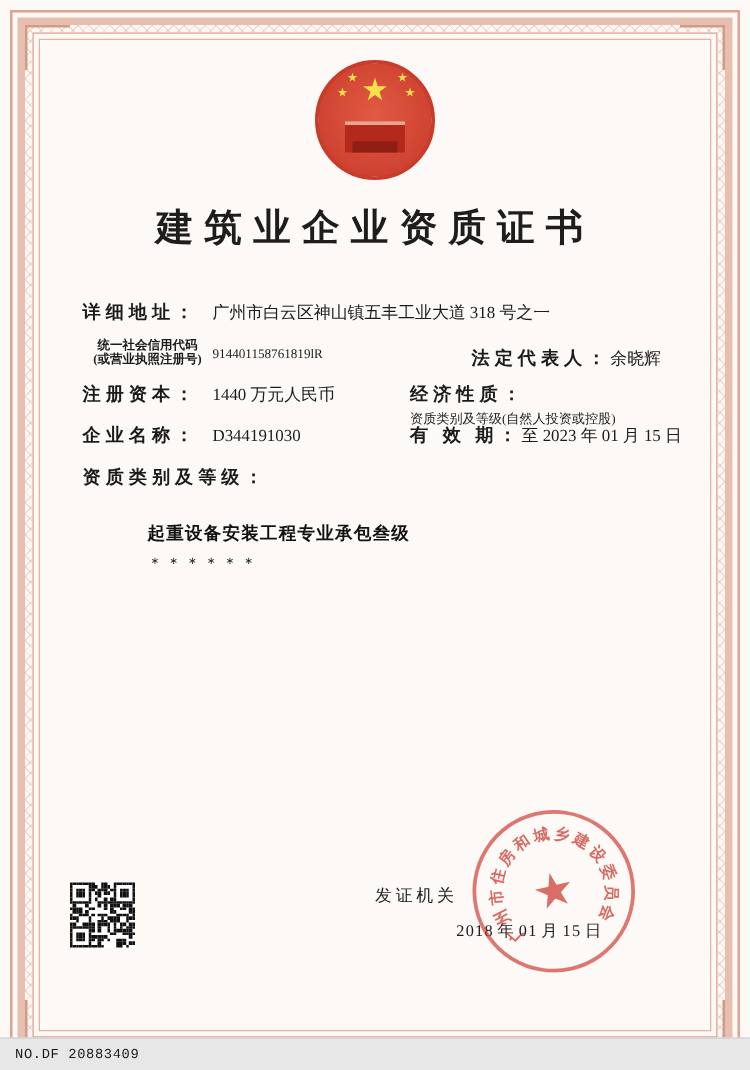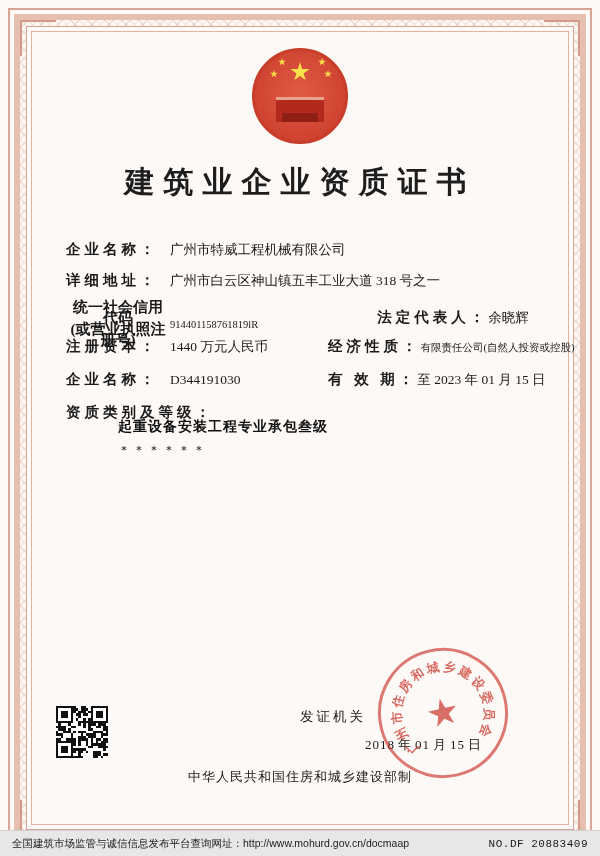--- a/index.html
+++ b/index.html
@@ -169,21 +169,21 @@
   .lbl {
     display: inline-block;
     font-size: 14.5px;
     font-weight: bold;
     letter-spacing: 4px;
     color: #1b1b1b;
     vertical-align: baseline;
   }
   .lbl-sm {
     display: inline-block;
-    font-size: 15px;
+    font-size: 10px;
     line-height: 11px;
     font-weight: bold;
     letter-spacing: 0px;
     color: #1b1b1b;
     text-align: center;
     width: 104px;
     vertical-align: middle;
   }
   .val {
     display: inline-block;
@@ -356,23 +356,20 @@
       <div class="star-s s3"></div>
       <div class="star-s s4"></div>
       <div class="gate"></div>
     </div>
   </div>
 
   <div class="title">建筑业企业资质证书</div>
 
   <div class="fields">
 
-    <div class="row">
-      <span class="lbl w-label-lg">企业名称：</span><span class="val">广州市特威工程机械有限公司</span>
-    </div>
 
     <div class="row">
       <span class="lbl w-label-lg">详细地址：</span><span class="val">广州市白云区神山镇五丰工业大道 318 号之一</span>
     </div>
 
     <div class="row" style="min-height:30px;">
       <div class="col-left">
         <span class="lbl-sm">
           <span>统一社会信用代码</span><br>
           <span>(或营业执照注册号)</span>
@@ -381,21 +378,21 @@
       <div class="col-right" style="padding-top:6px;text-align:center;">
         <span class="lbl">法定代表人：</span><span class="val">余晓辉</span>
       </div>
     </div>
 
     <div class="row" style="min-height:28px;">
       <div class="col-left">
         <span class="lbl w-label-md">注册资本：</span><span class="val">1440 万元人民币</span>
       </div>
       <div class="col-right">
-        <span class="lbl">经济性质：</span><span class="val val-xs">有限责任公司(自然人投资或控股)</span>
+        <span class="lbl">经济性质：</span><span class="val val-xs">资质类别及等级(自然人投资或控股)</span>
       </div>
     </div>
 
     <div class="row" style="min-height:28px;">
       <div class="col-left">
         <span class="lbl w-label-md">企业名称：</span><span class="val">D344191030</span>
       </div>
       <div class="col-right">
         <span class="lbl">有 效 期：</span><span class="val">至 2023 年 01 月 15 日</span>
       </div>
@@ -667,21 +664,20 @@
       <div class="cell" style="left: 39.619px; top: 49.5238px; width: 2.47619px; height: 2.47619px;"></div>
       <div class="cell" style="left: 44.5714px; top: 49.5238px; width: 2.47619px; height: 2.47619px;"></div>
     </div>
 
   <div class="issuer">发证机关</div>
 
   <div class="issue-date">
     <span class="num">2018</span><span>年</span><span class="num">01</span><span>月</span><span class="num">15</span><span>日</span>
   </div>
 
-  <div class="ministry">中华人民共和国住房和城乡建设部制</div>
 
   <div class="seal">
     <div class="seal-star"></div>
     <div class="seal-text" id="seal-text">
         <span style="transform: rotate(-125deg) translate(0px, -47px) rotate(0deg) translate(-6px, -7px);">广</span>
         <span style="transform: rotate(-104.167deg) translate(0px, -47px) rotate(0deg) translate(-6px, -7px);">州</span>
         <span style="transform: rotate(-83.3333deg) translate(0px, -47px) rotate(0deg) translate(-6px, -7px);">市</span>
         <span style="transform: rotate(-62.5deg) translate(0px, -47px) rotate(0deg) translate(-6px, -7px);">住</span>
         <span style="transform: rotate(-41.6667deg) translate(0px, -47px) rotate(0deg) translate(-6px, -7px);">房</span>
         <span style="transform: rotate(-20.8333deg) translate(0px, -47px) rotate(0deg) translate(-6px, -7px);">和</span>
@@ -689,17 +685,16 @@
         <span style="transform: rotate(20.8333deg) translate(0px, -47px) rotate(0deg) translate(-6px, -7px);">乡</span>
         <span style="transform: rotate(41.6667deg) translate(0px, -47px) rotate(0deg) translate(-6px, -7px);">建</span>
         <span style="transform: rotate(62.5deg) translate(0px, -47px) rotate(0deg) translate(-6px, -7px);">设</span>
         <span style="transform: rotate(83.3333deg) translate(0px, -47px) rotate(0deg) translate(-6px, -7px);">委</span>
         <span style="transform: rotate(104.167deg) translate(0px, -47px) rotate(0deg) translate(-6px, -7px);">员</span>
         <span style="transform: rotate(125deg) translate(0px, -47px) rotate(0deg) translate(-6px, -7px);">会</span>
       </div>
   </div>
 
   <div class="footer">
-    <span>全国建筑市场监管与诚信信息发布平台查询网址：http://www.mohurd.gov.cn/docmaap</span>
     <span class="no">NO.DF  20883409</span>
   </div>
 
 </div>
 
 </body></html>

